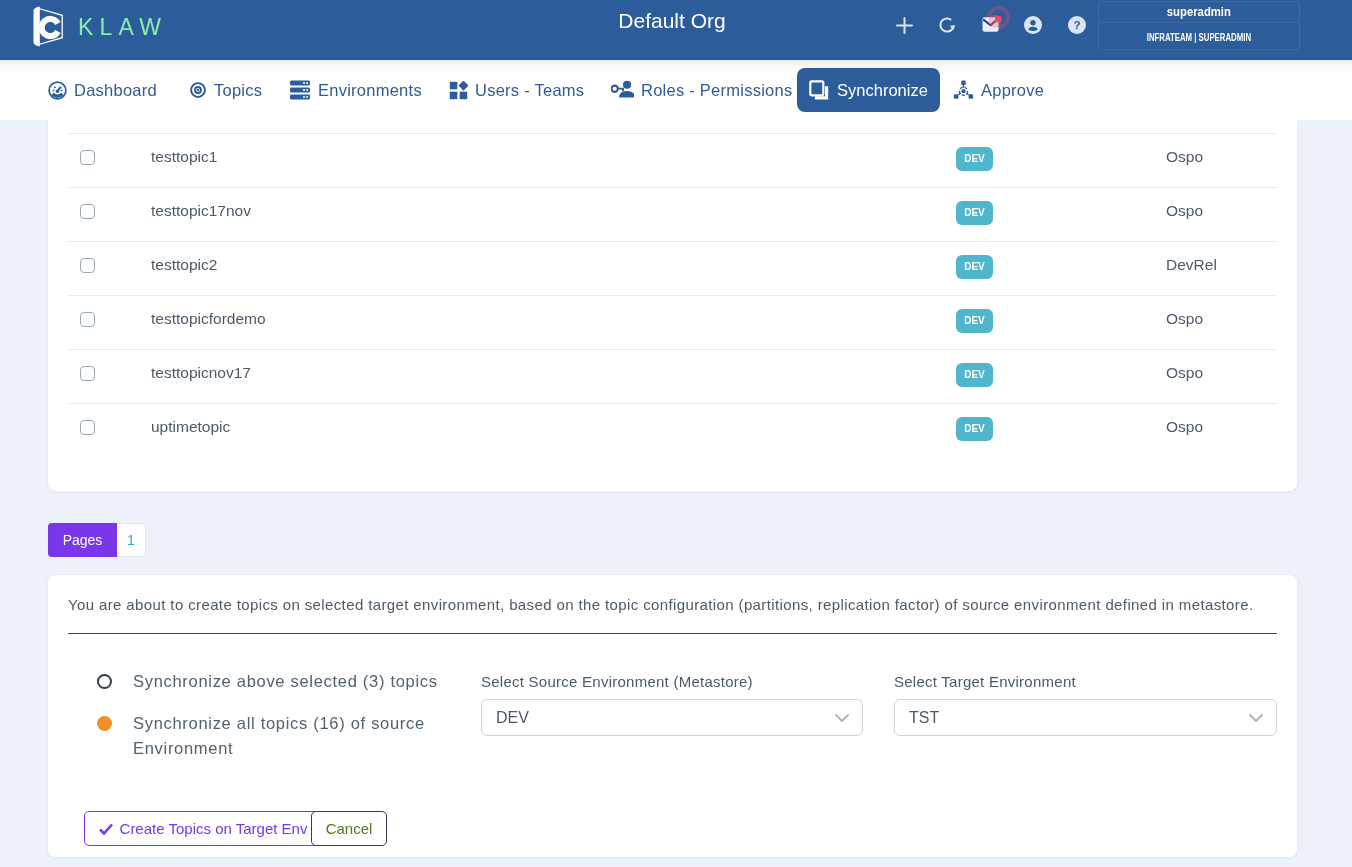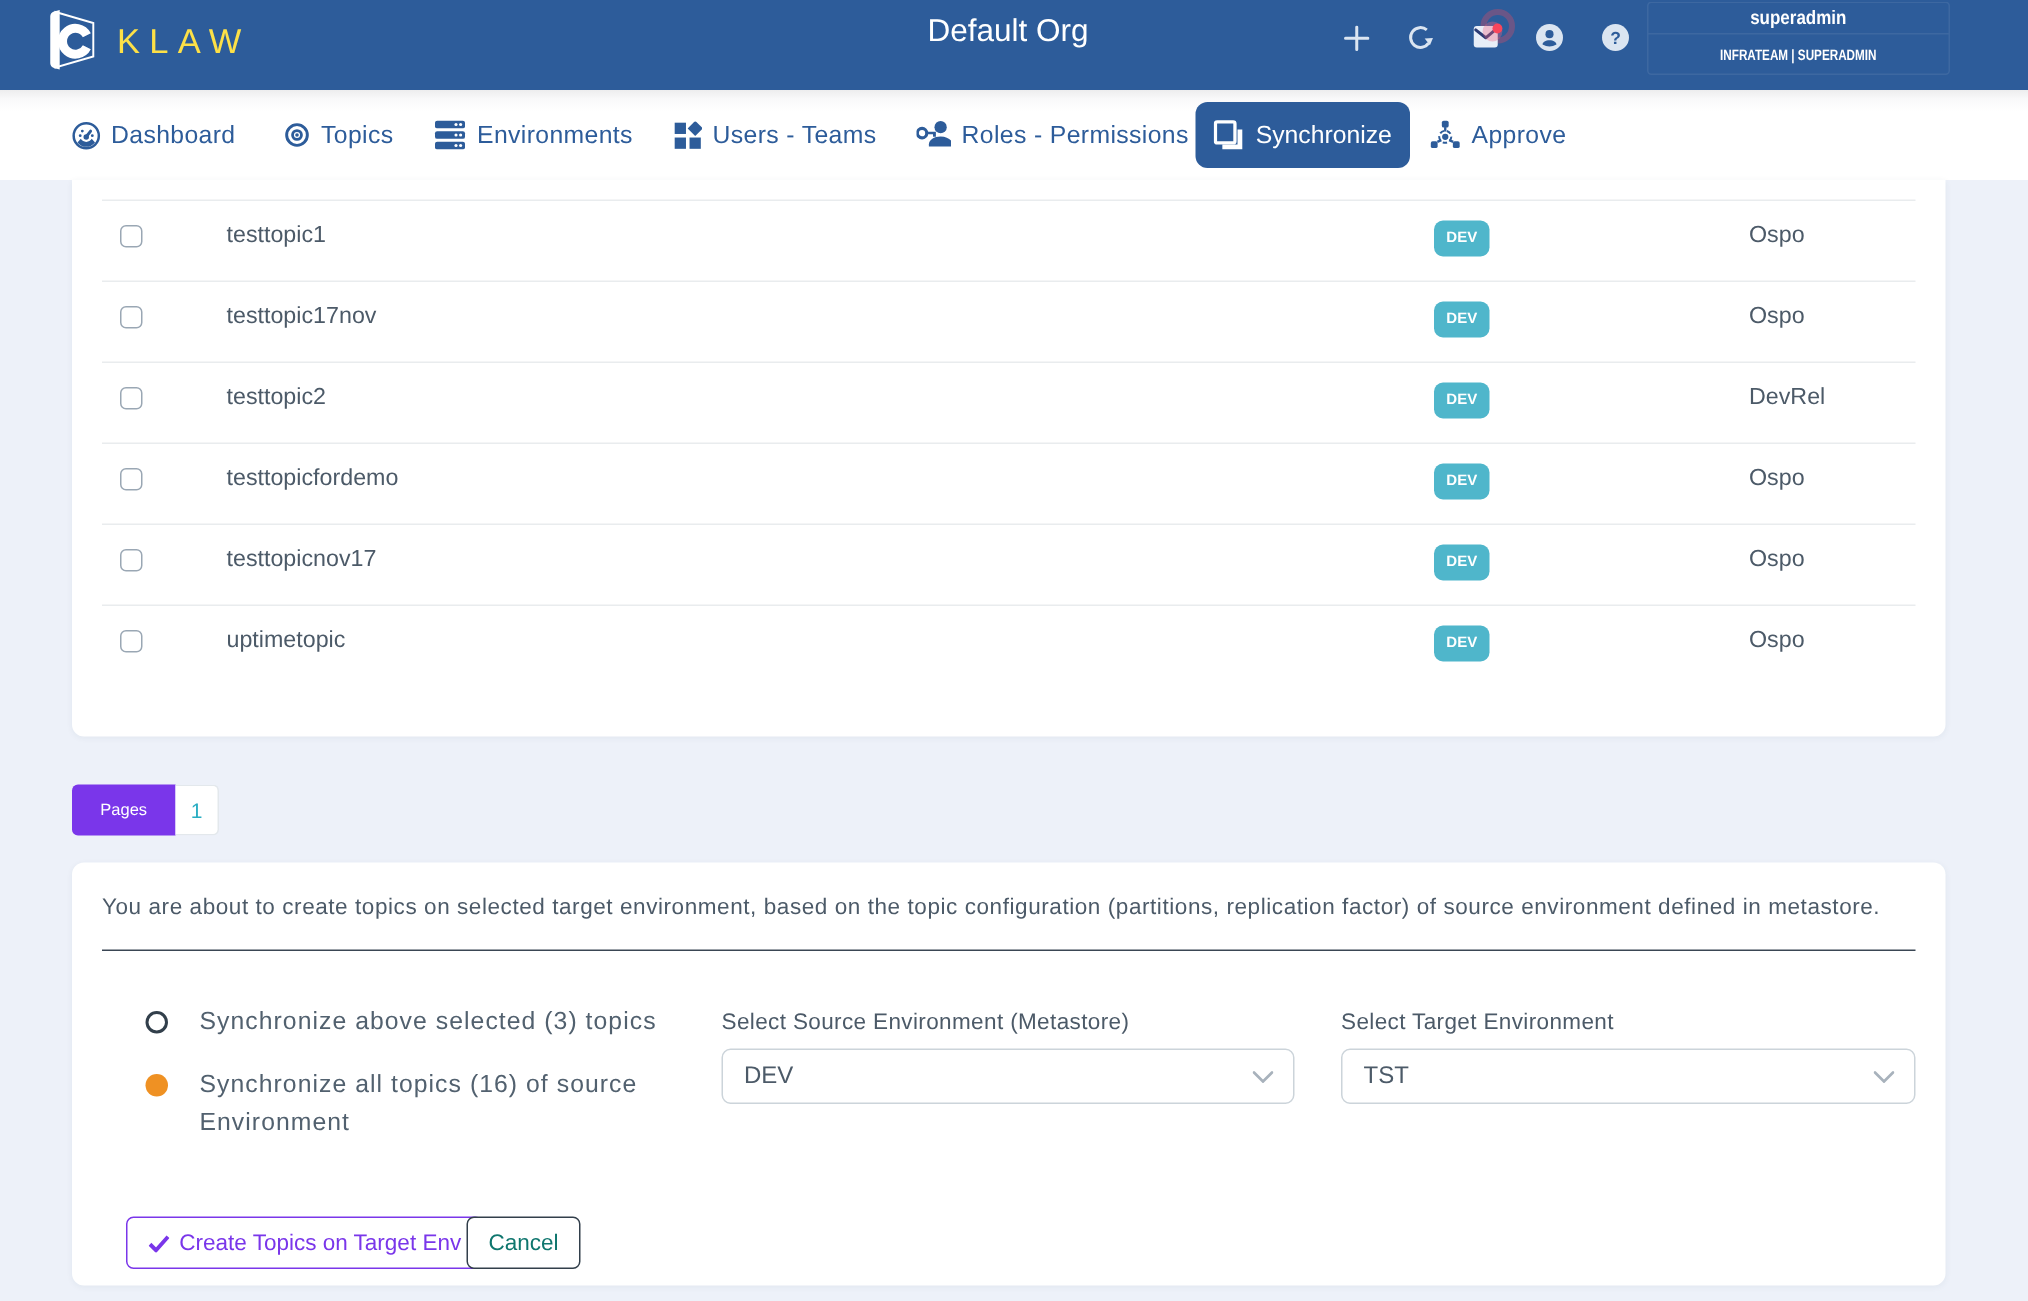--- a/index.html
+++ b/index.html
@@ -2,21 +2,21 @@
 <html><head>
 <meta charset="utf-8">
 <style>
   * { margin:0; padding:0; box-sizing:border-box; }
   html,body { width:1352px; height:867px; overflow:hidden; }
   body { font-family:"Liberation Sans", sans-serif; background:#edf1f9; position:relative; }
 
   
   #header { position:absolute; left:0; top:0; width:1352px; height:60px; background:#2d5c9a; }
   #logo { position:absolute; left:33px; top:6px; }
-  #klawtxt { position:absolute; left:78px; top:14px; color:#fde047; font-size:23px; letter-spacing:6.2px; font-weight:400; }
+  #klawtxt { position:absolute; left:78px; top:14px; color:#86efac; font-size:23px; letter-spacing:6.2px; font-weight:400; }
   #title { position:absolute; left:0; top:0; width:1344px; height:60px; text-align:center; line-height:42px; color:#fff; font-size:21px; }
   .hicon { position:absolute; top:0; }
   #userbox { position:absolute; right:52px; top:1px; width:202px; }
   #userbox .u1 { border:1px solid rgba(255,255,255,0.08); border-bottom:none; border-radius:3px 3px 0 0; height:21px; line-height:20px; text-align:center; color:#fff; font-size:13px; font-weight:bold; }
   #userbox .u1 span { display:inline-block; transform:scaleX(0.87); transform-origin:center; }
   #userbox .u2 span { display:inline-block; transform:scaleX(0.78); transform-origin:center; }
   #userbox .u2 { border:1px solid rgba(255,255,255,0.08); border-radius:0 0 3px 3px; height:28px; line-height:30px; text-align:center; color:#fff; font-size:10px; font-weight:bold; }
 
   
   #nav { position:absolute; left:0; top:60px; width:1352px; height:60px; background:linear-gradient(to bottom,#ededee 0,#f9f9fa 6px,#ffffff 14px); }
@@ -31,38 +31,38 @@
   
   #rows { position:absolute; left:20px; right:20px; top:13px; }
   .trow { height:54px; border-top:1px solid #e9ecee; position:relative; }
   .cb { position:absolute; left:12px; top:16px; width:15px; height:15px; border:1.5px solid #9aa7b4; border-radius:4px; background:#fff; }
   .tname { position:absolute; left:83px; top:14px; font-size:15.5px; color:#4c5a68; }
   .badge { position:absolute; left:888px; top:13px; width:37px; height:24px; background:#4fb6cb; border-radius:6px; color:#fff; font-size:10px; font-weight:bold; text-align:center; line-height:24px; }
   .team { position:absolute; left:1098px; top:14px; font-size:15.5px; color:#4c5a68; }
 
   
   #pages { position:absolute; left:48px; top:523px; height:34px; display:flex; }
-  #pages .pb { width:69px; background:#7a36ea; color:#fff; font-size:11px; display:flex; align-items:center; justify-content:center; border-radius:4px 0 0 4px; }
+  #pages .pb { width:69px; background:#7a36ea; color:#fff; font-size:14px; display:flex; align-items:center; justify-content:center; border-radius:4px 0 0 4px; }
   #pages .pn { width:29px; background:#fff; color:#28adc2; font-size:14px; display:flex; align-items:center; justify-content:center; border:1px solid #e3e8ec; border-left:none; border-radius:0 4px 4px 0; }
 
   
   #desc { position:absolute; left:20px; top:21px; font-size:15px; color:#4c5a68; letter-spacing:0.38px; }
   #hr2 { position:absolute; left:20px; right:20px; top:58px; height:0; border-top:1px solid #3a4654; }
   .radio-row { position:absolute; left:49px; display:flex; }
   .rcirc { width:15px; height:15px; border-radius:50%; margin-top:2px; flex:none; }
   .rcirc.off { border:2.5px solid #323f4b; }
   .rcirc.on { background:#ef9123; }
   .rlabel { margin-left:21px; font-size:16.5px; letter-spacing:0.7px; color:#52616f; line-height:25px; margin-top:-3px; }
   .sellabel { position:absolute; font-size:15px; color:#4c5a68; letter-spacing:0.25px; }
   .selbox { position:absolute; height:37px; border:1px solid #ccd4da; border-radius:6px; background:#fff; font-size:16px; color:#4c5a68; line-height:35px; padding-left:14px; }
   .chev { position:absolute; top:14px; width:14px; height:8px; }
 
   .btn { position:absolute; top:236px; height:35px; border-radius:5px; background:#fff; font-size:15px; display:flex; align-items:center; justify-content:center; }
   #btn-create { left:20px; width:238px; border:1.5px solid #7a36ea; color:#7a36ea; gap:7px;margin-left:16px; }
-  #btn-cancel { left:263px; width:76px; border:1.5px solid #323f4b; color:#0f766e; }
+  #btn-cancel { left:263px; width:76px; border:1.5px solid #323f4b; color:#4d7c0f; }
 </style>
 </head>
 <body>
 
 <div id="header">
   <svg id="logo" width="31" height="41" viewBox="0 0 31 41">
     <path d="M4 2 L29.2 9.3 L29.2 31.7 L4 39 Z" fill="none" stroke="#fff" stroke-width="1.3"></path>
     <path d="M6.8 0.6 L3 1.7 C1.5 2.1 0.5 3.4 0.5 4.9 L0.5 36.1 C0.5 37.6 1.5 38.9 3 39.3 L6.8 40.4 Z" fill="#fff"></path>
     <path d="M24.9 17.5 A8.6 8.6 0 1 0 24.9 25.5" fill="none" stroke="#fff" stroke-width="6"></path>
   </svg>

